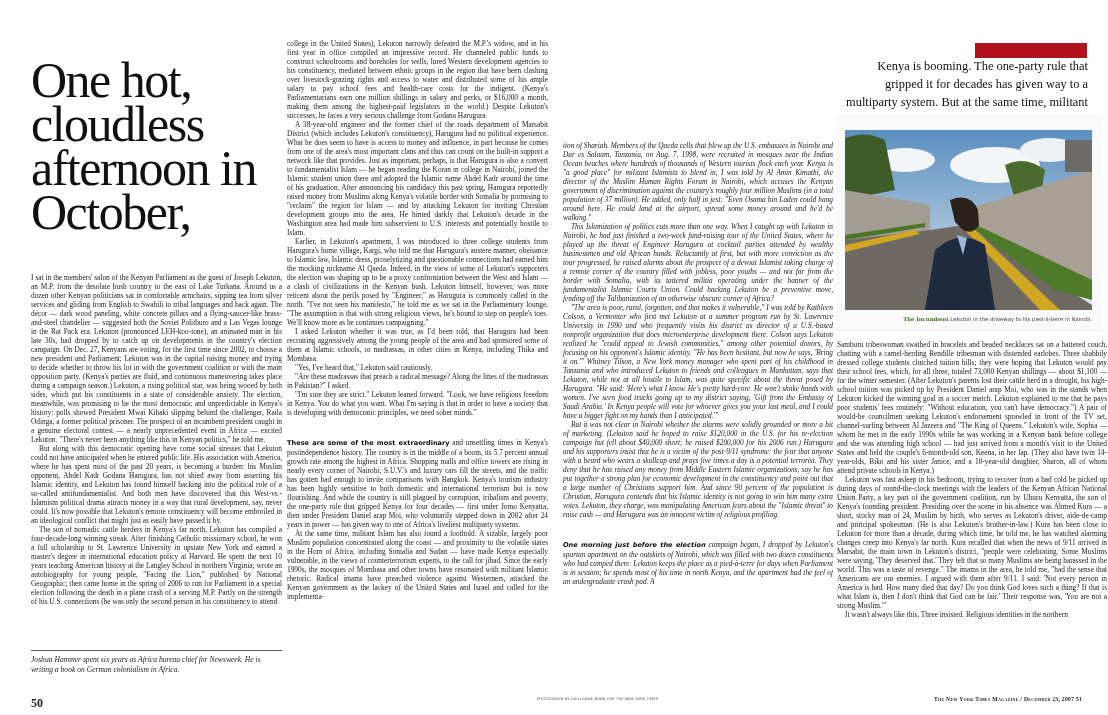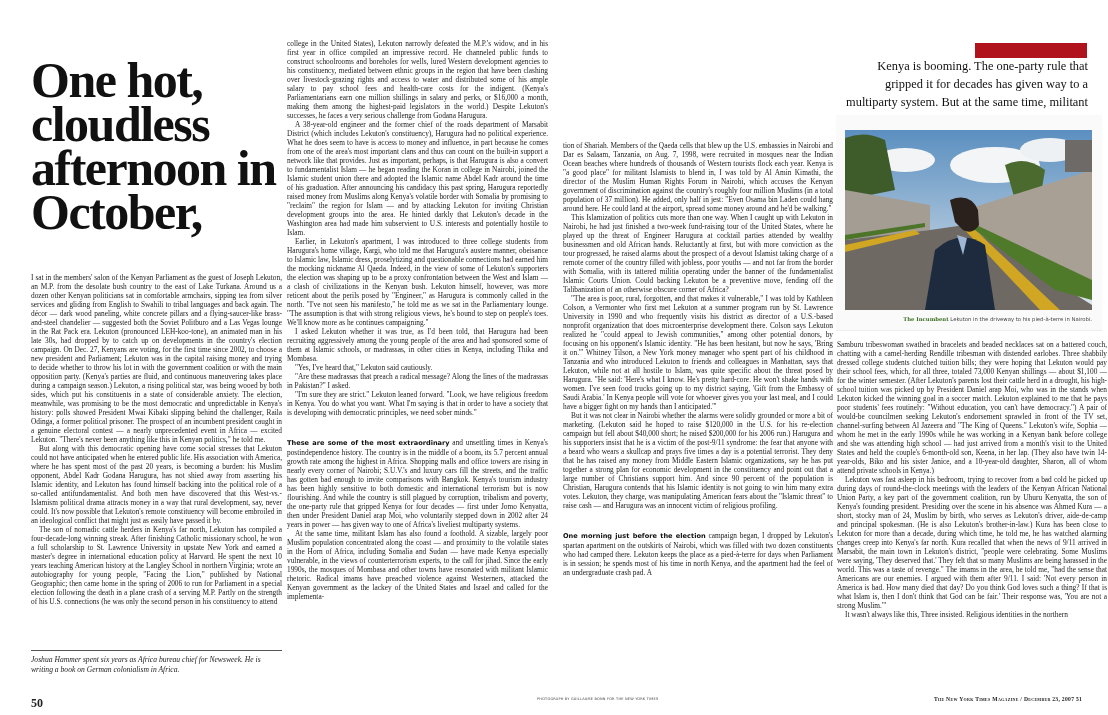--- a/index.html
+++ b/index.html
@@ -1,30 +1,30 @@
 <!DOCTYPE html>
 <html><head>
 <meta charset="utf-8">
 <style>
   html, body { margin:0; padding:0; background:#ffffff; }
   body { width:1108px; height:715px; position:relative; overflow:hidden;
          font-family:"Liberation Serif", "DejaVu Serif", serif; color:#1a1a1a; }
   .spread { position:absolute; left:0; top:0; width:1108px; height:715px; }
   .headline { position:absolute; left:31px; top:58px; width:250px;
     font-family:"Liberation Serif", serif; font-size:50px; line-height:44px;
-    letter-spacing:-1.5px; color:#111; margin:0; font-weight:bold; }
+    letter-spacing:-1.5px; color:#111; margin:0; font-weight:normal; }
   .col { position:absolute; font-size:7.35px; line-height:9px; text-align:justify;
     hyphens:auto; color:#222; }
   .col p { margin:0; text-indent:8px; }
   .col p.noindent { text-indent:0; }
   .col p.section { margin-top:21px; text-indent:0; }
   .lead { font-family:"DejaVu Sans", sans-serif; font-weight:bold; font-size:6.6px; color:#111; }
   #col1 { left:31px; top:253px; width:251px; height:395px; overflow:hidden;margin-top:20px; }
   #col2 { left:287px; top:39px; width:261px; height:615px; overflow:hidden; }
-  #col3 { left:563px; top:141px; width:270px; height:520px; overflow:hidden; }
+  #col3 { left:563px; top:141px; width:270px; height:520px; overflow:hidden;font-style:italic; }
   #col4 { left:837px; top:340px; width:270px; height:345px; overflow:hidden; }
   .rule { position:absolute; left:31px; top:650px; width:251px; height:0; border-top:0.8px solid #555; }
   .bio { position:absolute; left:31px; top:655px; width:251px; font-style:italic;
     font-size:7.6px; line-height:9.6px; color:#222; }
   .folio-left { position:absolute; left:31px; top:696px; font-size:12px; font-weight:bold; color:#222; }
   .photo-credit { position:absolute; left:537px; top:697px; font-family:"DejaVu Sans", sans-serif;
     font-size:3.5px; letter-spacing:0.2px; color:#444; text-transform:uppercase; }
   .folio-right { position:absolute; left:934px; top:696px; font-size:5.6px; font-variant:small-caps;
     letter-spacing:0.3px; font-weight:bold; color:#222; }
   .red-bar { position:absolute; left:975px; top:43px; width:112px; height:15px; background:#b1131c; }

